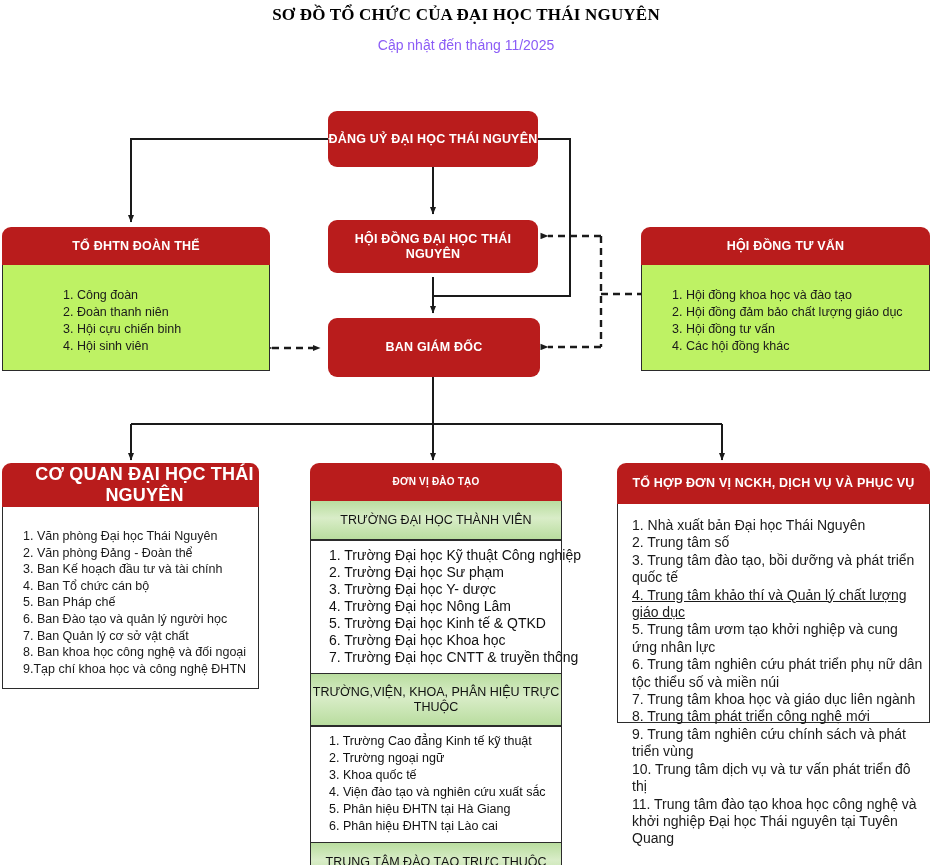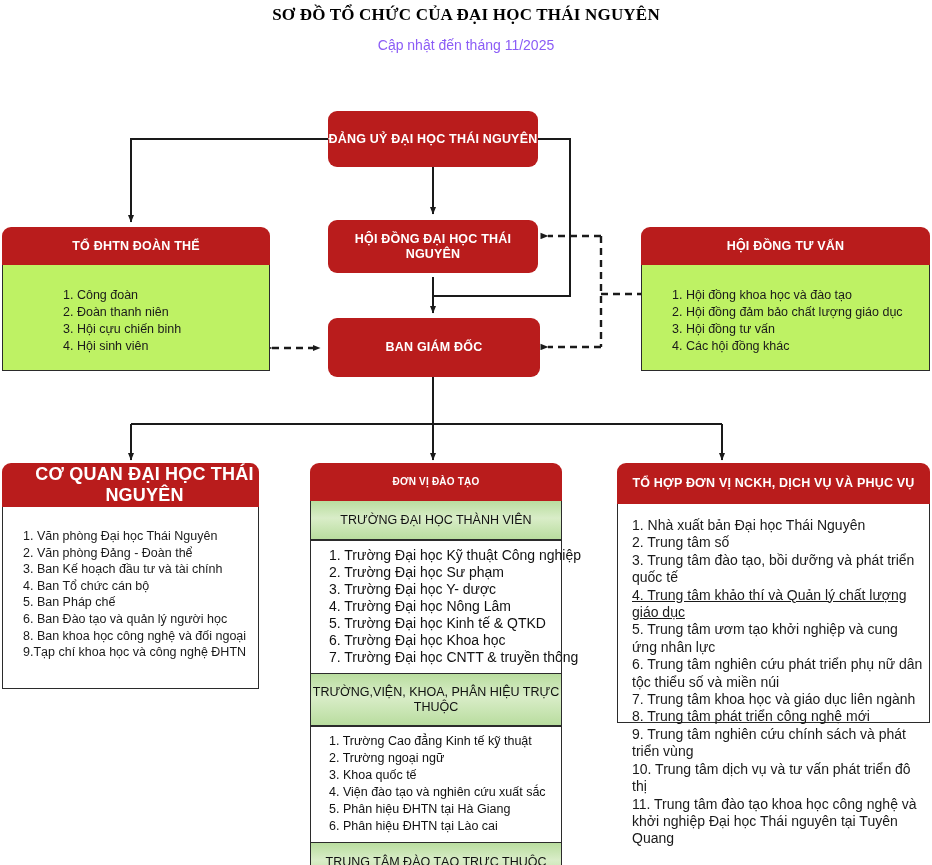--- a/index.html
+++ b/index.html
@@ -137,20 +137,21 @@
   <div class="node" style="left:2px;top:463px;width:257px;height:223px;">
     <div class="hdr toponly" style="width:100%;height:44px;font-size:18px;padding-left:28px;">CƠ QUAN ĐẠI HỌC THÁI NGUYÊN</div>
     <div class="body white" style="width:100%;height:182px;padding:21px 0 0 20px;font-size:12.5px;line-height:16.6px;">
       <ol>
           <li>1. Văn phòng Đại học Thái Nguyên</li>
           <li>2. Văn phòng Đảng - Đoàn thể</li>
           <li>3. Ban Kế hoạch đầu tư và tài chính</li>
           <li>4. Ban Tổ chức cán bộ</li>
           <li>5. Ban Pháp chế</li>
           <li>6. Ban Đào tạo và quản lý người học</li>
+          <li>7. Ban Quản lý cơ sở vật chất</li>
           <li>8. Ban khoa học công nghệ và đối ngoại</li>
           <li>9.Tạp chí khoa học và công nghệ ĐHTN</li>
         </ol>
     </div>
   </div>
 
   <div class="node" style="left:310px;top:463px;width:252px;">
     <div class="hdr toponly" style="width:100%;height:38px;font-size:10px;">ĐƠN VỊ ĐÀO TẠO</div>
     <div id="training-groups">
         <div class="sub" style="height: 39px; font-size: 12.5px;">TRƯỜNG ĐẠI HỌC THÀNH VIÊN</div>

